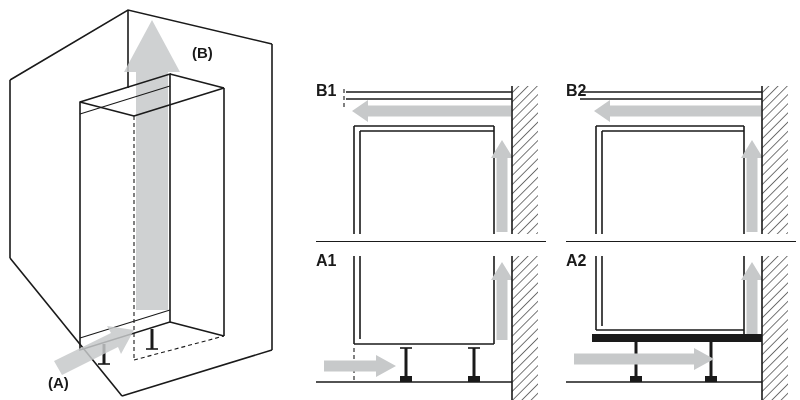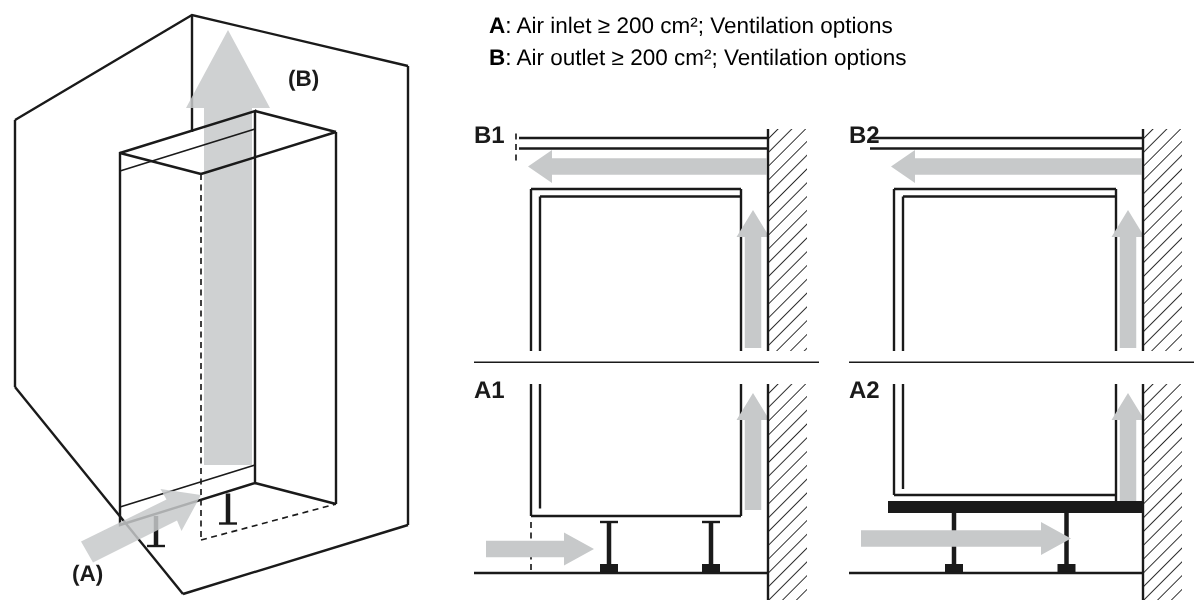--- a/index.html
+++ b/index.html
@@ -73,28 +73,20 @@
       </g>
 
       <polygon class="arT" points="62,375 118,347 121,354 134,330 107,326 111,333 54,361"></polygon>
     </svg>
     <div class="iso-label b">(B)</div>
     <div class="iso-label a">(A)</div>
   </div>
 
   <div class="right">
 
-    <div class="legend">
-      <div class="legend-line">
-        <span class="legend-key">A</span><span>: Air inlet ≥ 200 cm²; Ventilation options</span>
-      </div>
-      <div class="legend-line">
-        <span class="legend-key">B</span><span>: Air outlet ≥ 200 cm²; Ventilation options</span>
-      </div>
-    </div>
 
     <div class="grid">
 
       <div class="cell sep">
         <div class="cell-label">B1</div>
         <svg width="230" height="148" viewBox="0 0 230 148">
           <defs>
             <pattern id="hb1" width="6.5" height="6.5" patternUnits="userSpaceOnUse" patternTransform="rotate(45)">
               <line x1="0" y1="0" x2="0" y2="6.5" stroke="#1a1a1a" stroke-width="1.2"></line>
             </pattern>

